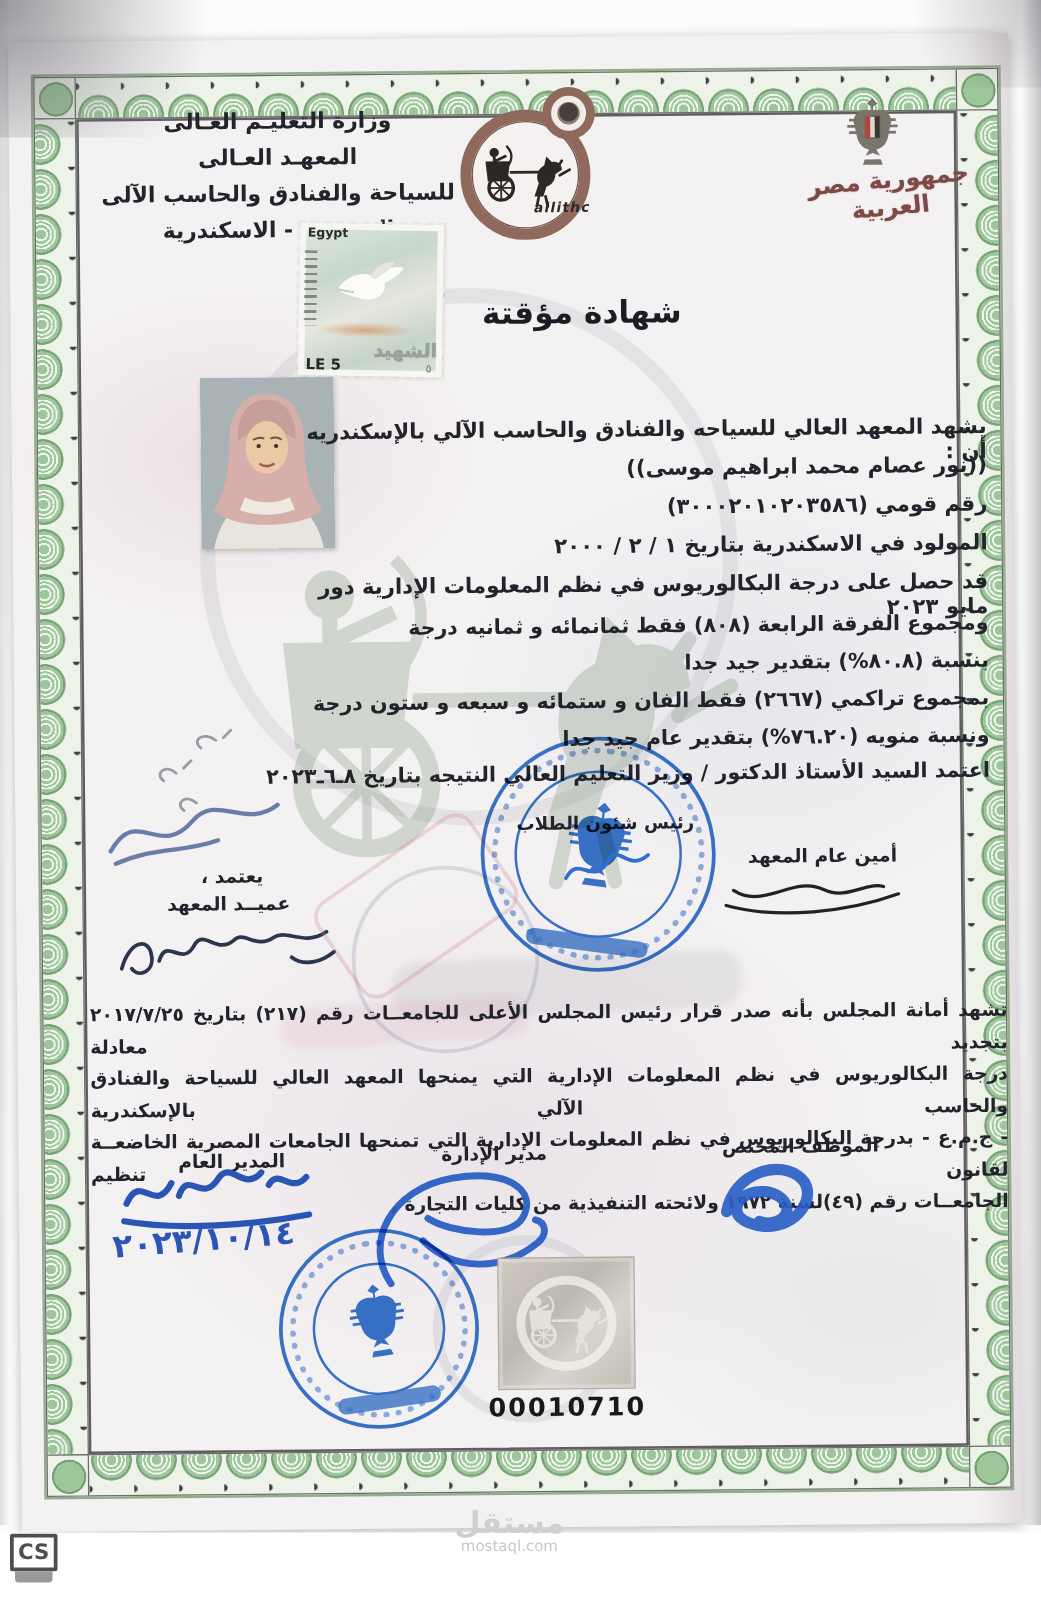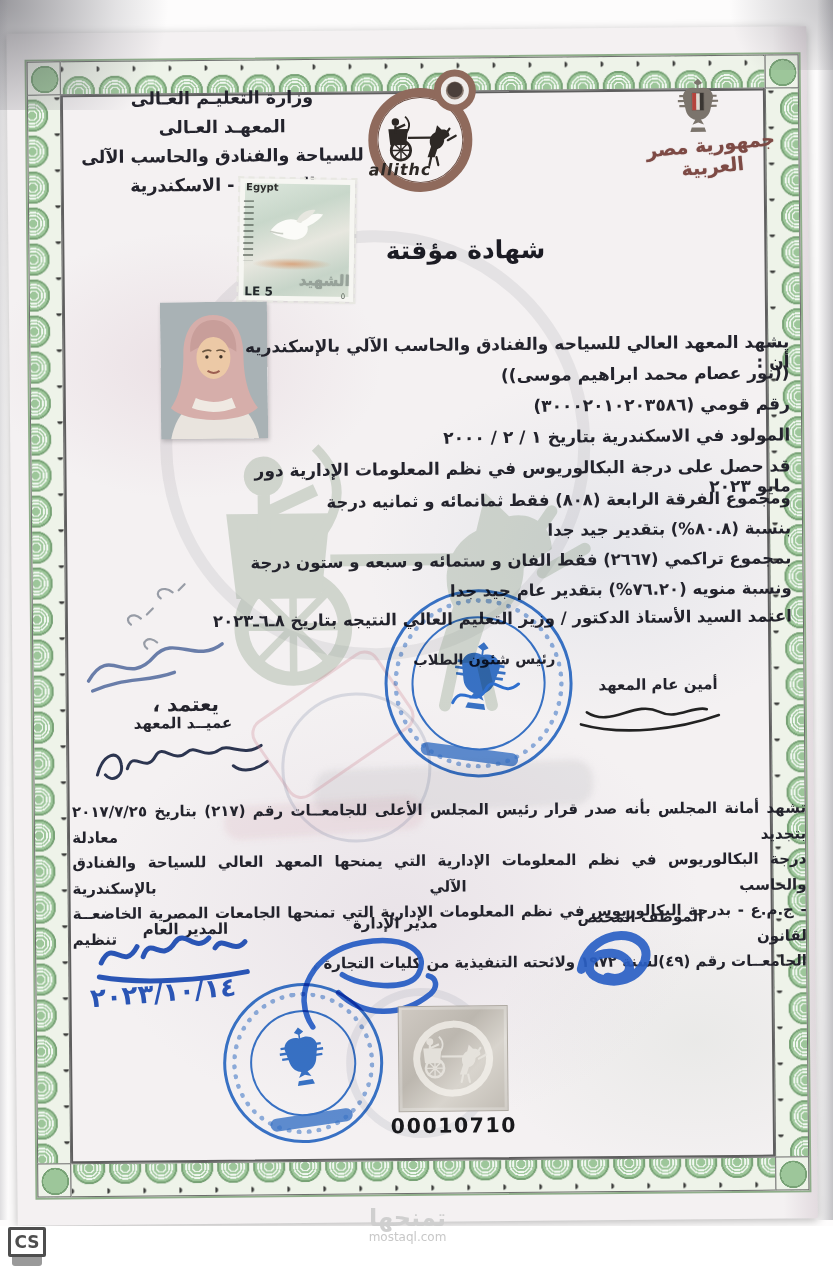--- a/index.html
+++ b/index.html
@@ -72,22 +72,22 @@
   .ministry { position:absolute; left:60px; top:52px; width:310px; text-align:center;
     direction:rtl; font-weight:bold; font-size:17.5px; line-height:29px; color:#23232c; }
   .logo { position:absolute; left:361px; top:58px; width:104px; height:104px; }
   .logo .ring { position:absolute; inset:0; border:9px solid #8f6a5c; border-radius:50%;
     background:rgba(245,242,240,.5); box-shadow:inset 0 0 0 1px #6e5248; }
   .logo .satellite { position:absolute; left:66px; top:-18px; width:42px; height:42px;
     border:7px solid #8f6a5c; border-radius:50%; background:#efecea; }
   .logo .satellite::after { content:""; position:absolute; inset:5px; border-radius:50%;
     background:radial-gradient(circle at 50% 45%, #4a3f3a 0 7px, #8a7a70 8px); }
   .logo .chariot { position:absolute; left:12px; top:18px; width:80px; height:62px; color:#2d2825; }
-  .logo .logo-text { position:absolute; left:0; right:0; top:72px; text-align:left;
-    font-size:16px; font-weight:bold; letter-spacing:1px; color:#2d2825; font-style:italic; }
+  .logo .logo-text { position:absolute; left:0; right:0; top:72px; text-align:right;
+    font-size:11px; font-weight:bold; letter-spacing:1px; color:#2d2825; font-style:italic; }
   .emblem { position:absolute; left:668px; top:46px; width:46px; height:64px; }
   .republic { position:absolute; left:624px; top:106px; width:160px; text-align:center;
     direction:rtl; font-weight:800; font-size:19px; color:#7d4a45; transform:rotate(-5deg);
     letter-spacing:-1px; text-shadow:0 0 1px rgba(125,74,69,.6); }
 
   
   .postage { position:absolute; left:231px; top:148px; width:115px; height:122px;
     background:#f6f6f2; outline:2px dashed #e8e8e2; padding:5px; transform:rotate(1.5deg);
     box-shadow:1px 1px 3px rgba(0,0,0,.15); }
   .postage .art { position:absolute; inset:5px; overflow:hidden;
@@ -291,21 +291,21 @@
     <div class="sig" style="left:95px; top:548px; width:110px; height:84px">
       <svg class="block" viewBox="0 0 110 84">
         <path d="M66 12 C56 4 46 12 54 18 M72 10 L78 4 M34 38 C26 30 16 38 24 44 M40 34 L46 28 M50 62 C42 54 32 62 40 68" stroke="#979ca6" stroke-width="2.2" fill="none" stroke-linecap="round"></path>
       </svg>
     </div>
     <div class="sig" style="left:68px; top:600px; width:175px; height:72px">
       <svg class="block" viewBox="0 0 175 72">
         <path d="M8 48 C30 10 46 56 74 24 C94 2 116 32 142 12 M12 58 C44 44 66 50 94 40" stroke="#50699c" stroke-width="3.4" fill="none" stroke-linecap="round" opacity=".85"></path>
       </svg>
     </div>
-    <div class="lbl" style="left:128px; top:660px; width:90px; font-size:20px; text-align:center">يعتمد ،</div>
+    <div class="lbl" style="left:128px; top:660px; width:90px; font-size:15px; text-align:center">يعتمد ،</div>
     <div class="lbl" style="left:110px; top:682px; width:120px; font-size:15px; text-align:center">عميــد المعهد</div>
     <div class="sig" style="left:78px; top:702px; width:190px; height:60px">
       <svg class="block" viewBox="0 0 190 60">
         <path d="M6 40 C12 18 28 14 30 30 C32 42 20 48 14 40 M36 34 C42 14 54 40 64 22 C72 8 82 30 96 18 C104 10 114 26 128 16 C138 9 152 24 170 12 M142 32 C152 40 166 36 176 28" stroke="#2c3550" stroke-width="3" fill="none" stroke-linecap="round"></path>
       </svg>
     </div>
 
     <div class="lbl" style="left:398px; top:622px; width:145px; font-size:14.5px; z-index:2">رئيس شئون الطلاب</div>
     <div class="sig" style="left:430px; top:645px; width:86px; height:40px; z-index:4">
       <svg class="block" viewBox="0 0 86 40">
@@ -387,21 +387,21 @@
     <div class="serial">00010710</div>
   </div>
 
   <div class="edge-tl"></div>
   <div class="edge-tr"></div>
   <div class="edge-r"></div>
   <div class="edge-l"></div>
 
   <div class="cs-strip"></div>
   <div class="mostaql">
-    <div class="brand">تمنحها</div>
+    <div class="brand">مستقل</div>
     <div class="domain">mostaql.com</div>
   </div>
   <div class="cs-logo">
     <div class="cs-box">CS</div>
     <div class="cs-tab"></div>
   </div>
 
 </div>
 
 </body></html>

